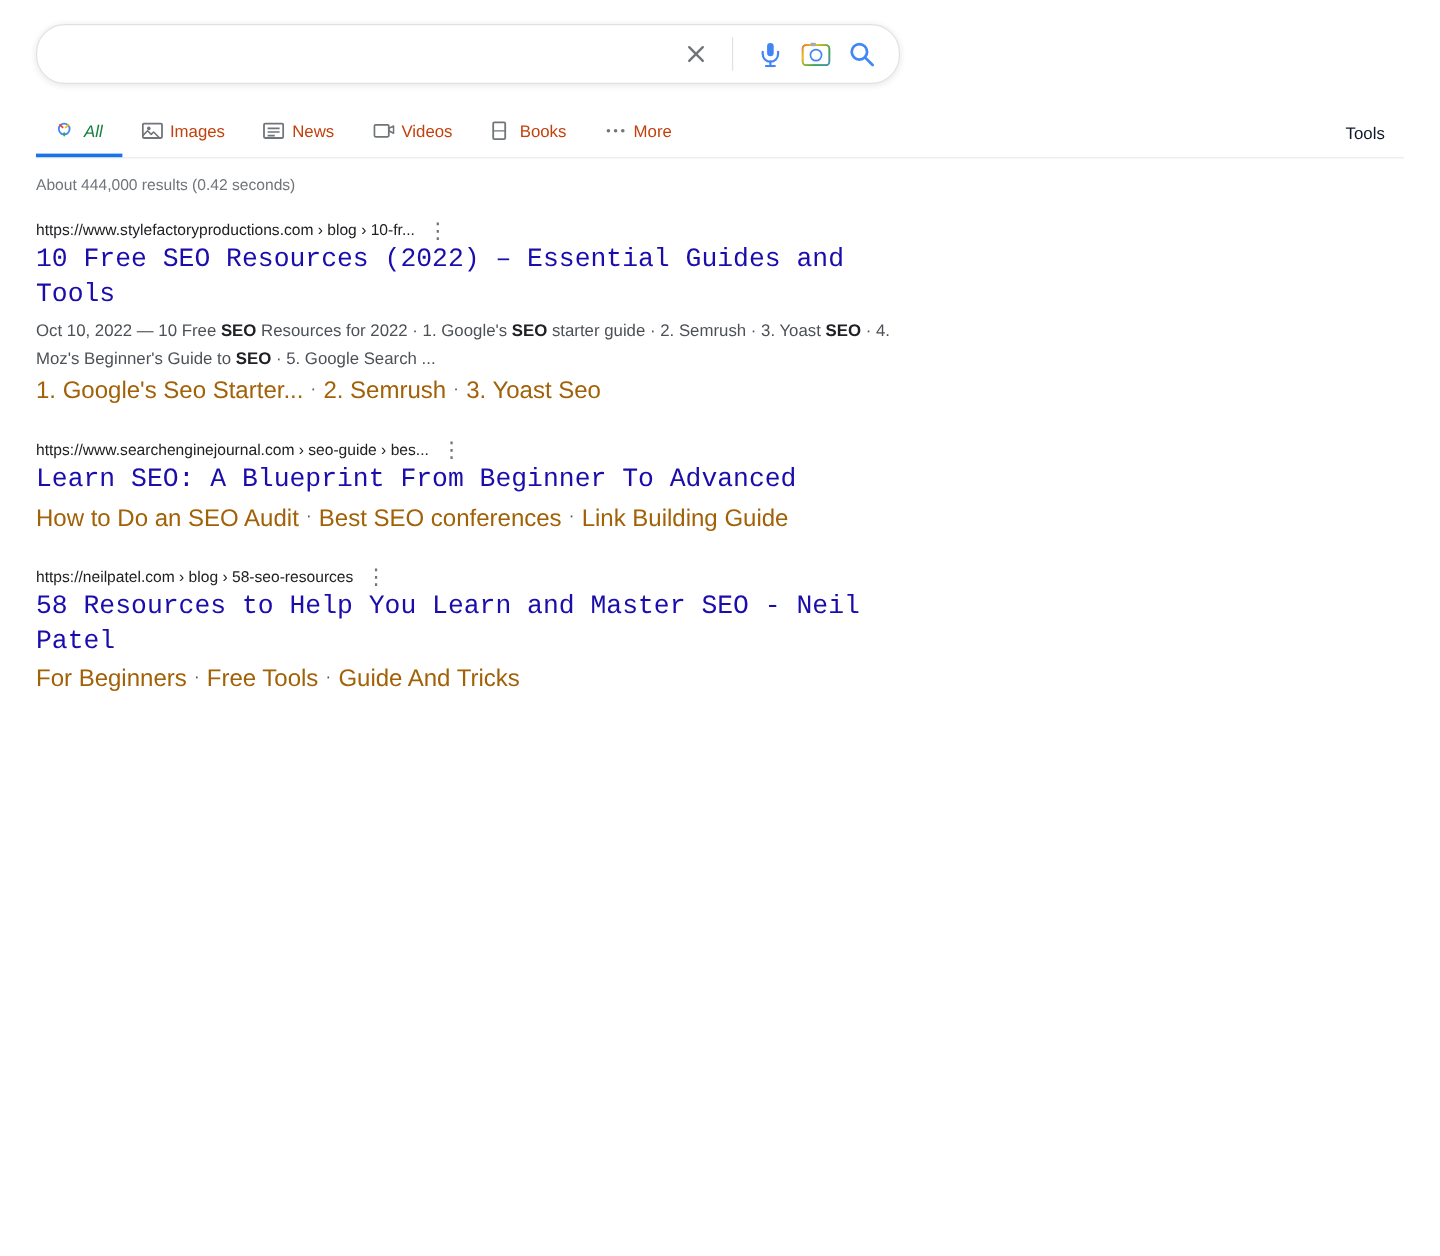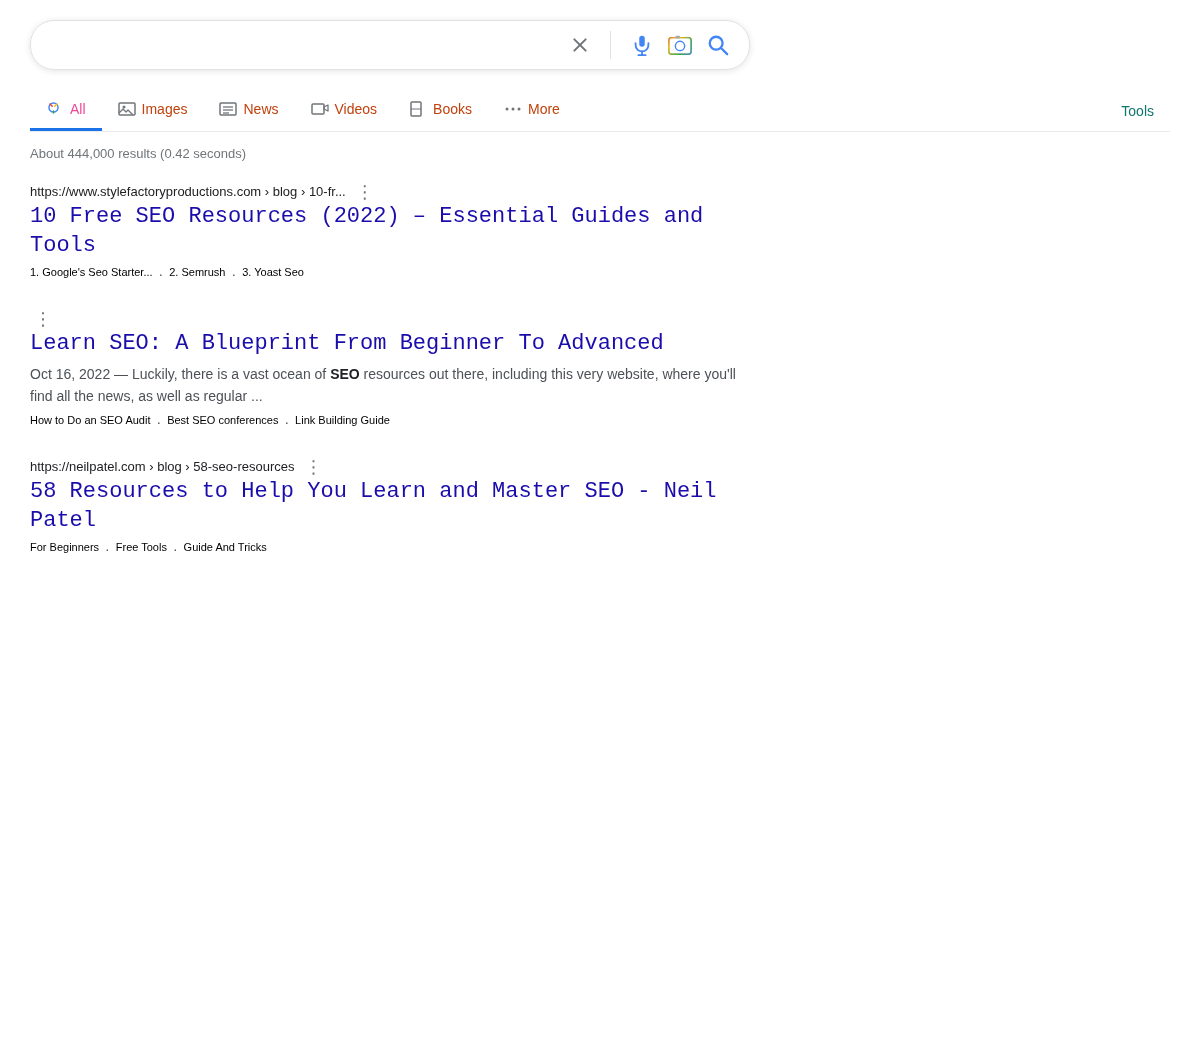--- a/index.html
+++ b/index.html
@@ -102,29 +102,30 @@
       padding: 10px 16px;
       font-size: 14px;
       color: #c2410c;
       cursor: pointer;
       border-bottom: 3px solid transparent;
       text-decoration: none;
       white-space: nowrap;
       user-select: none;
     }
     .nav-tab.active {
-      color: #ec4899;
+      color: #15803d;
       border-bottom: 3px solid #1a73e8;
+      font-style: italic;
     }
     .nav-tab-icon { width: 18px; height: 18px; display: flex; align-items: center; justify-content: center; }
     .nav-tools {
       margin-left: auto;
       padding: 10px 16px;
       font-size: 14px;
-      color: #0f766e;
+      color: #0f172a;
       cursor: pointer;
       text-align: right;
     }
 
     
     .results-info {
       font-size: 13px;
       color: #70757a;
       margin-bottom: 22px;
     }
@@ -172,22 +173,22 @@
       line-height: 1.6;
     }
     .result-snippet b { color: #202124; font-weight: 700; }
     .result-sitelinks {
       display: flex;
       gap: 0;
       flex-wrap: wrap;
       margin-top: 6px;
     }
     .result-sitelink {
-      font-size: 11px;
-      color: #000000;
+      font-size: 20px;
+      color: #a16207;
       text-decoration: none;
       cursor: pointer;
     }
     .sitelink-sep {
       font-size: 14px;
       color: #4d5156;
       margin: 0 6px;
     }
   </style>
 </head>
@@ -311,35 +312,36 @@
 </nav>
 
 <div class="results-info">About 444,000 results (0.42 seconds)</div>
 
 <div class="result-item">
   <div class="result-url-row">
     <span class="result-url">https://www.stylefactoryproductions.com › blog › 10-fr...</span>
     <button class="result-more-btn">⋮</button>
   </div>
   <a class="result-title">10 Free SEO Resources (2022) – Essential Guides and Tools</a>
+  <div class="result-snippet">Oct 10, 2022 — 10 Free <b>SEO</b> Resources for 2022 · 1. Google's <b>SEO</b> starter guide · 2. Semrush · 3. Yoast <b>SEO</b> · 4. Moz's Beginner's Guide to <b>SEO</b> · 5. Google Search ...</div>
   <div class="result-sitelinks">
     <a class="result-sitelink">1. Google's Seo Starter...</a>
     <span class="sitelink-sep"> · </span>
     <a class="result-sitelink">2. Semrush</a>
     <span class="sitelink-sep"> · </span>
     <a class="result-sitelink">3. Yoast Seo</a>
   </div>
 </div>
 
 <div class="result-item">
   <div class="result-url-row">
+    <span class="result-url">https://www.searchenginejournal.com › seo-guide › bes...</span>
     <button class="result-more-btn">⋮</button>
   </div>
   <a class="result-title">Learn SEO: A Blueprint From Beginner To Advanced</a>
-  <div class="result-snippet">Oct 16, 2022 — Luckily, there is a vast ocean of <b>SEO</b> resources out there, including this very website, where you'll find all the news, as well as regular ...</div>
   <div class="result-sitelinks">
     <a class="result-sitelink">How to Do an SEO Audit</a>
     <span class="sitelink-sep"> · </span>
     <a class="result-sitelink">Best SEO conferences</a>
     <span class="sitelink-sep"> · </span>
     <a class="result-sitelink">Link Building Guide</a>
   </div>
 </div>
 
 <div class="result-item">

